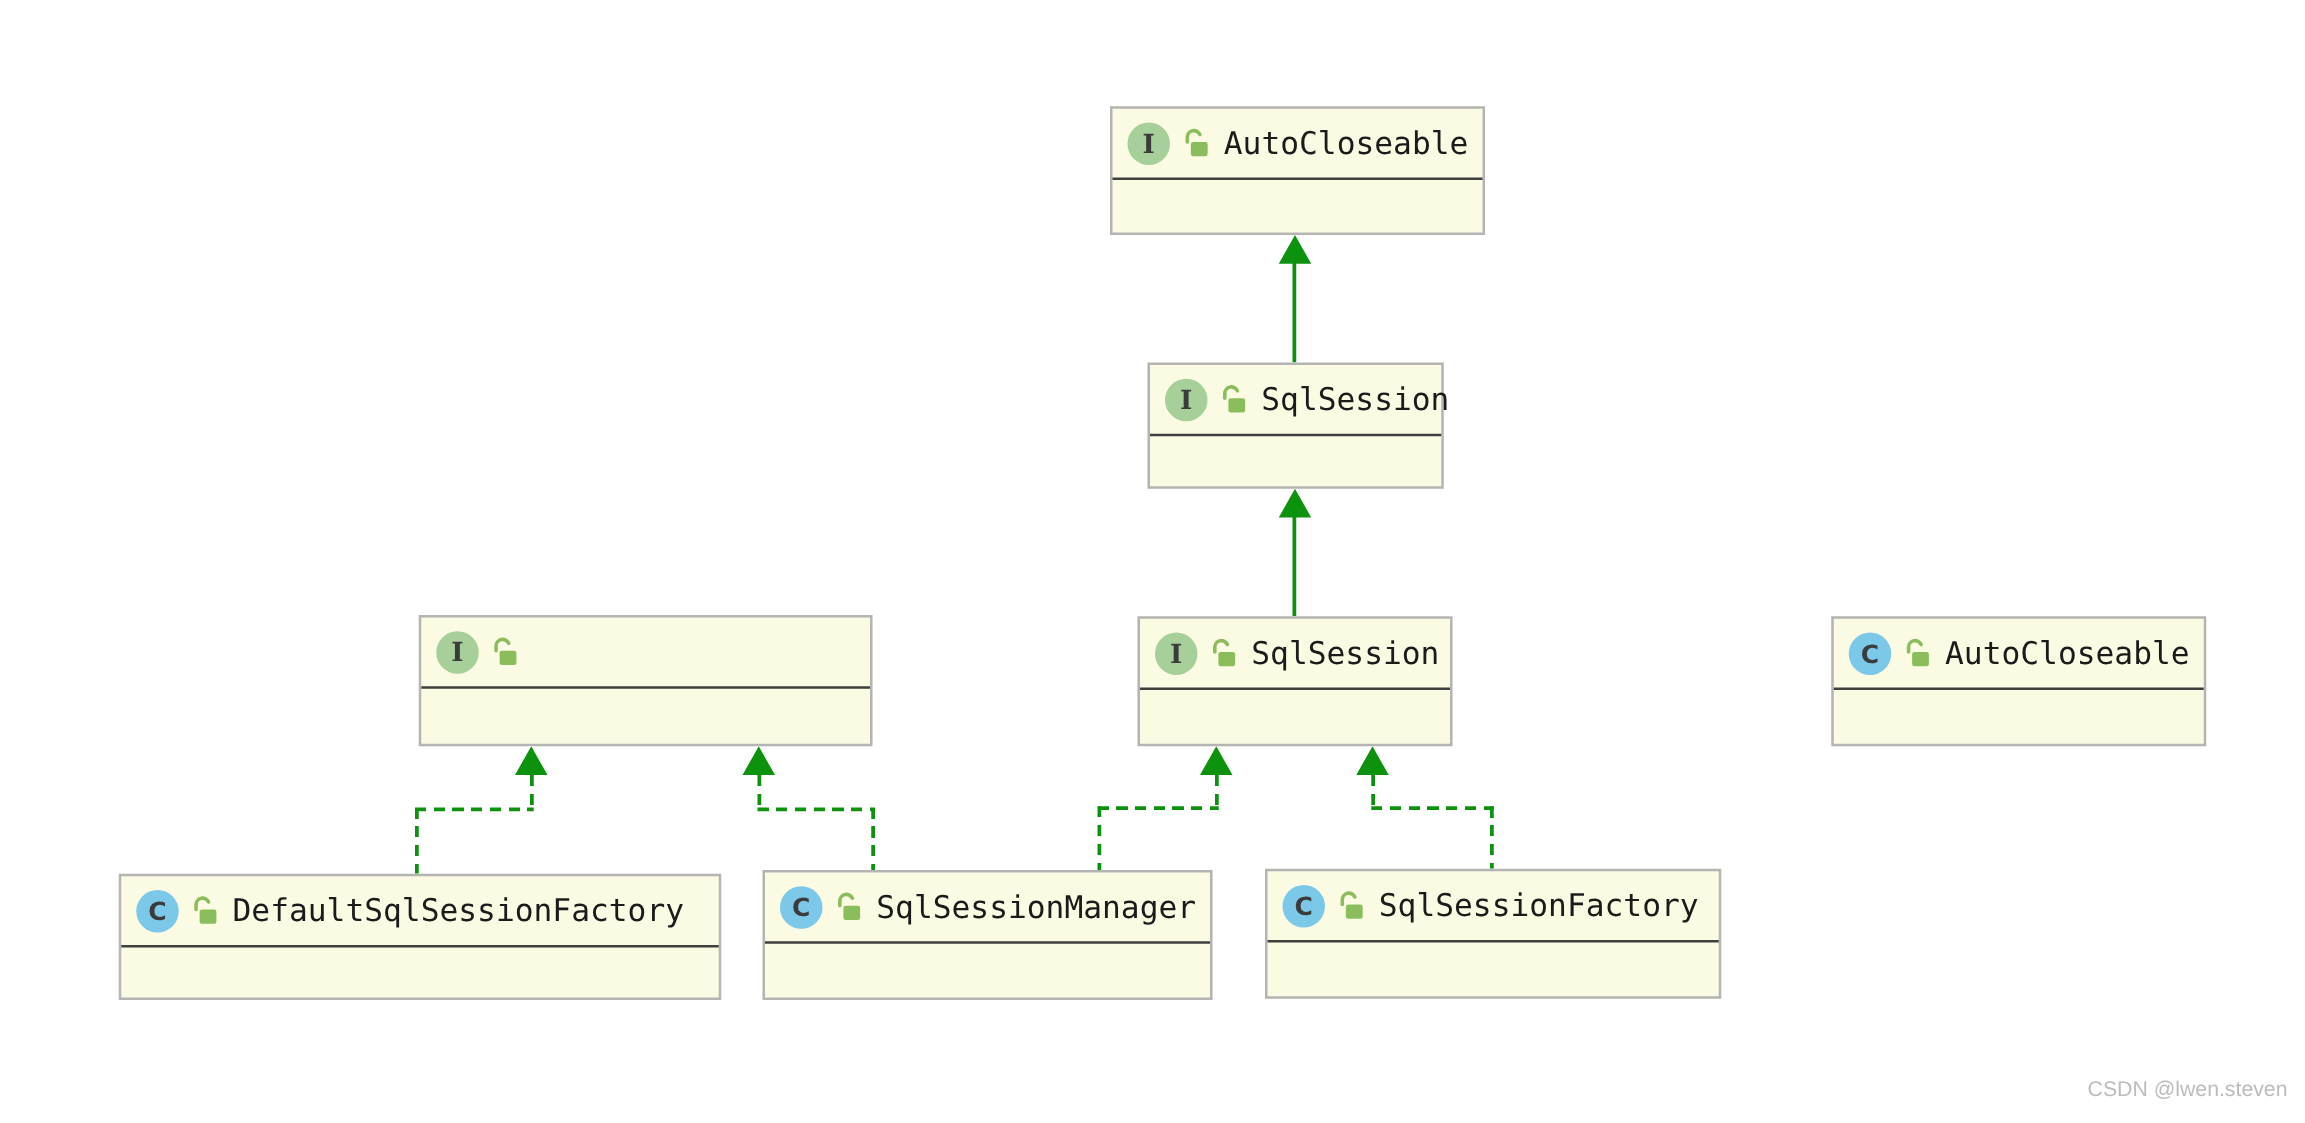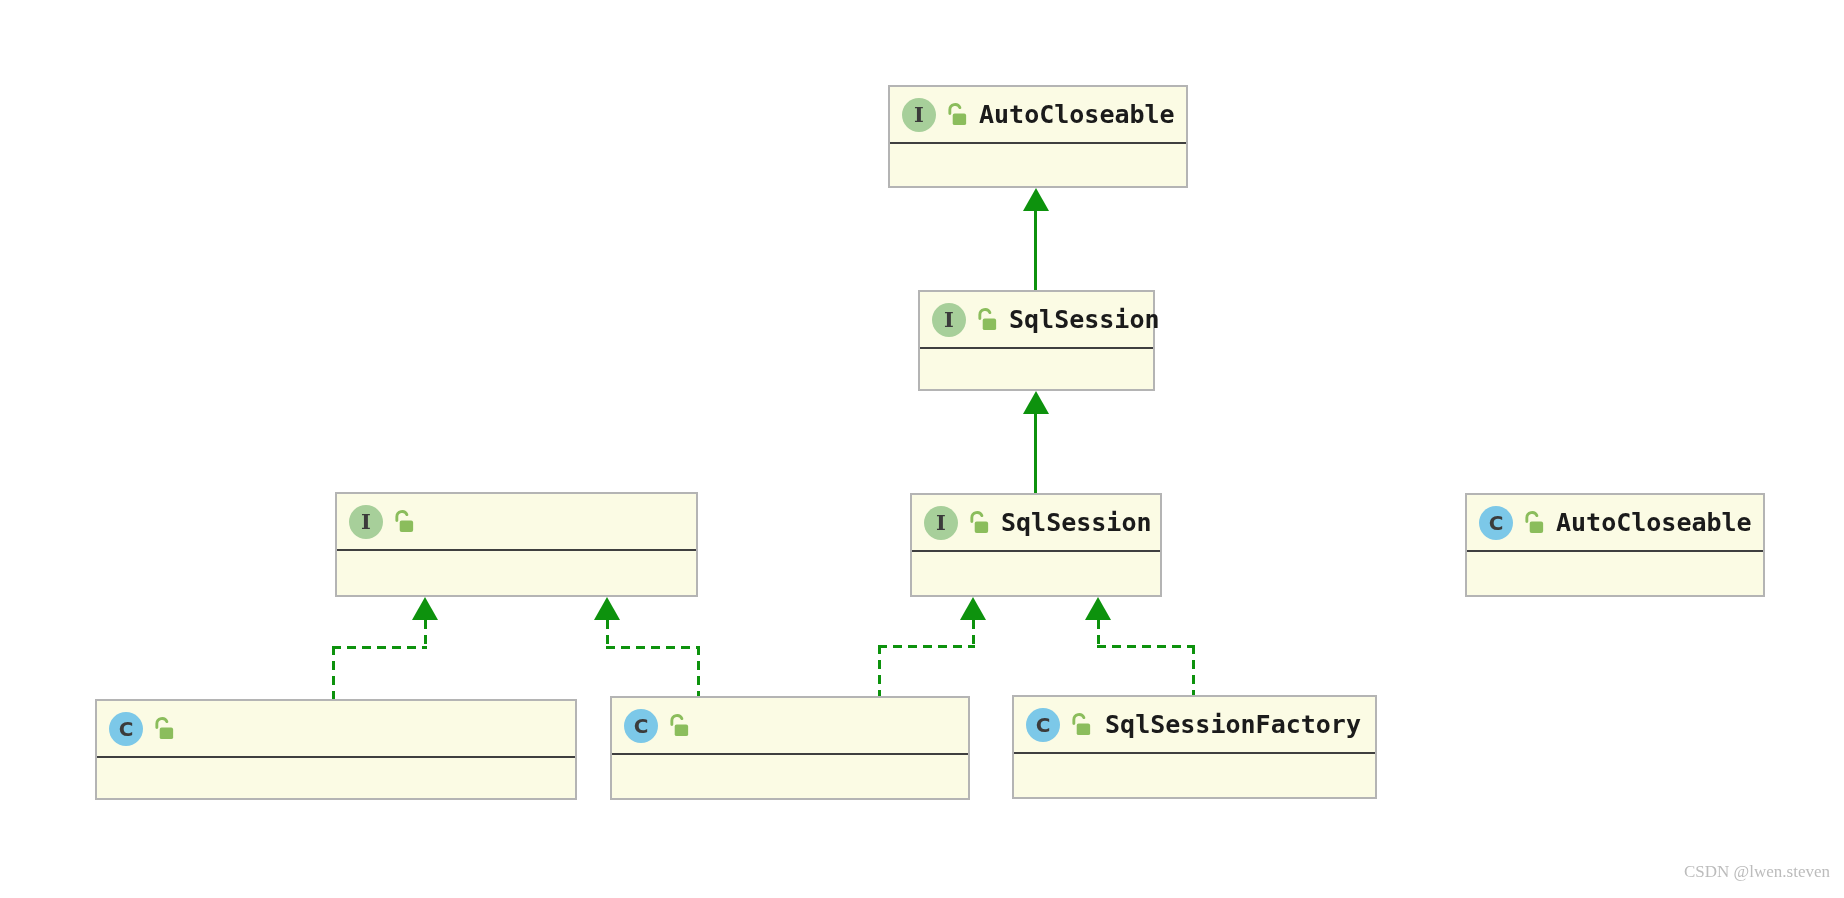--- a/index.html
+++ b/index.html
@@ -53,23 +53,22 @@
     font-size: 21px; font-weight: bold;
   }
   .type-icon.cls {
     background: var(--class-icon-bg);
     font-family: "DejaVu Sans", "Liberation Sans", sans-serif;
     font-size: 20px; font-weight: bold;
   }
   .lock { flex: 0 0 auto; display: flex; align-items: flex-end; }
   .node-label {
     flex: 1;
-    text-align: center;
     font-size: 25px;
-    font-weight: bold;
+    font-weight: normal;
     color: var(--node-text);
     white-space: nowrap;
     letter-spacing: 0px;
   }
   .node-body {
     flex: 1;
     border-top: 2px solid var(--node-divider);
   }
 
   
@@ -90,21 +89,21 @@
     position: absolute; width: 0; height: 0;
     border-left: 13px solid transparent;
     border-right: 13px solid transparent;
     border-bottom: 23px solid var(--edge-green);
   }
 
   
   .watermark {
     position: absolute;
     right: 14px; bottom: 16px;
-    font-family: Liberation Serif, serif;
+    font-family: Liberation Sans, sans-serif;
     font-size: 17px;
     color: var(--watermark-color);
   }
 </style>
 </head>
 <body>
 
 <div class="canvas">
 
   
@@ -230,34 +229,36 @@
   
   <div class="node" style="left:95px; top:699px; width:482px; height:101px;">
     <div class="node-header">
       <span class="type-icon cls">C</span>
       <span class="lock">
         <svg width="23" height="25" viewBox="0 0 24 26">
             <path d="M4 12 V8 a5.5 5.5 0 0 1 10.5 -2.2" fill="none" style="stroke:var(--lock-icon-color)" stroke-width="3" stroke-linecap="round"></path>
             <rect x="7" y="12" width="14" height="12" rx="2" style="fill:var(--lock-icon-color)"></rect>
           </svg>
       </span>
+      <span class="node-label">DefaultSqlSessionFactory</span>
     </div>
     <div class="node-body"></div>
   </div>
 
   
   <div class="node" style="left:610px; top:696px; width:360px; height:104px;">
     <div class="node-header">
       <span class="type-icon cls">C</span>
       <span class="lock">
         <svg width="23" height="25" viewBox="0 0 24 26">
             <path d="M4 12 V8 a5.5 5.5 0 0 1 10.5 -2.2" fill="none" style="stroke:var(--lock-icon-color)" stroke-width="3" stroke-linecap="round"></path>
             <rect x="7" y="12" width="14" height="12" rx="2" style="fill:var(--lock-icon-color)"></rect>
           </svg>
       </span>
+      <span class="node-label">SqlSessionManager</span>
     </div>
     <div class="node-body"></div>
   </div>
 
   
   <div class="node" style="left:1012px; top:695px; width:365px; height:104px;">
     <div class="node-header">
       <span class="type-icon cls">C</span>
       <span class="lock">
         <svg width="23" height="25" viewBox="0 0 24 26">

